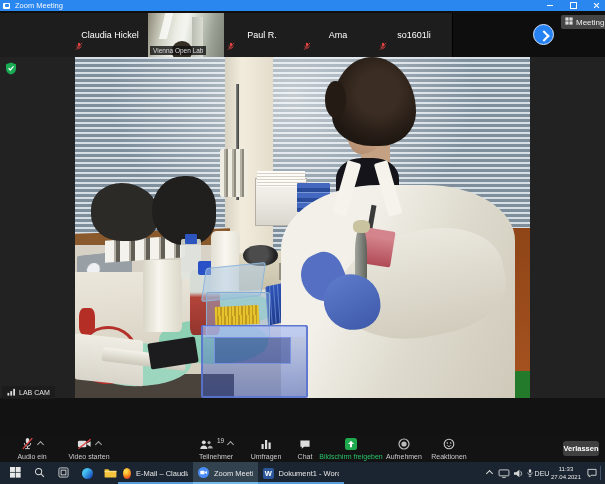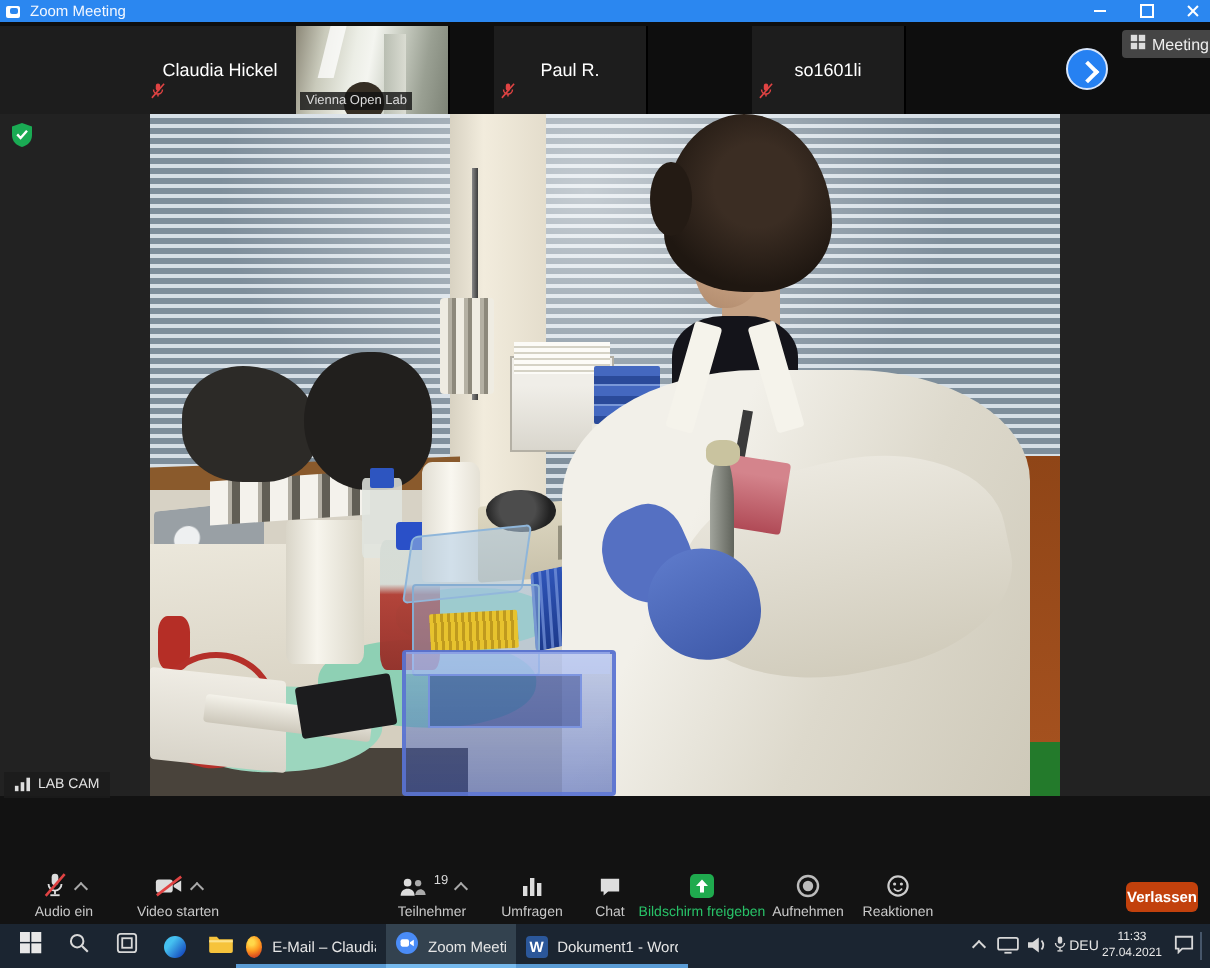--- a/index.html
+++ b/index.html
@@ -120,21 +120,21 @@
   .geltankin{left:30.5%;top:82%;width:17%;height:8%;background:rgba(40,60,140,.5);border:1px solid rgba(130,155,235,.8);box-sizing:border-box;}
   .geltankrim{left:28.2%;top:79%;width:22.4%;height:3%;background:rgba(190,205,250,.5);}
   
   #ctlbar{left:0;top:435px;width:605px;height:27px;background:#131313;}
   .ctl{position:absolute;top:3px;display:flex;flex-direction:column;align-items:center;gap:2px;}
   .ctl .lbl{font-size:7px;color:#c9c9c9;white-space:nowrap;}
   .ctl .ico{height:13px;display:flex;align-items:center;gap:4px;position:relative;}
   .chev{width:4px;height:4px;border-left:1px solid #a9a9a9;border-top:1px solid #a9a9a9;transform:rotate(45deg);}
   .badge19{font-size:6.5px;color:#d8d8d8;position:relative;top:-4px;}
   .share-lbl{color:#28c268 !important;}
-  #leavebtn{position:absolute;left:563px;top:6px;width:36px;height:15px;background:#c2410c;border-radius:3px;
+  #leavebtn{position:absolute;left:563px;top:6px;width:36px;height:15px;background:#404040;border-radius:3px;
     color:#fff;font-size:7.5px;font-weight:bold;display:flex;align-items:center;justify-content:center;}
   
   #taskbar{left:0;top:462px;width:605px;height:22px;background:#1b2531;}
   .tbi{position:absolute;top:0;height:22px;display:flex;align-items:center;justify-content:center;}
   .task{position:absolute;top:0;height:22px;display:flex;align-items:center;gap:5px;padding:0 5px;box-sizing:border-box;}
   .task .tl{font-size:7.5px;color:#e6e6e6;white-space:nowrap;overflow:hidden;}
   .underline{position:absolute;left:0;bottom:0;width:100%;height:2px;background:#5a9bd4;}
   #task-zoom{background:#33424f;}
   #task-zoom .underline{background:#76b9ed;}
   .edgeico{width:11px;height:11px;border-radius:50%;background:linear-gradient(130deg,#45c0f0 32%,#1a56c4 82%);}
@@ -181,32 +181,43 @@
     </div>
 
     <div class="tile" id="tile-video" style="left:148px;width:76px;">
       <div class="vthumb-bg"></div>
       <div class="vthumb-beam"></div>
       <div class="vthumb-door"></div>
       <div class="vthumb-head"></div>
       <div class="vlabel">Vienna Open Lab</div>
     </div>
 
-    <div class="tile" style="left:224px;width:76px;margin-left:23px;">
+    <div class="tile" style="left:224px;width:76px;">
       <span class="nm">Paul R.</span>
       <span class="micpos">
         <svg viewBox="0 0 10 11" width="8" height="9">
             <rect x="3.6" y="0.8" width="2.8" height="4.6" rx="1.4" fill="#e04343"></rect>
             <path d="M2.2 4.6a2.8 2.8 0 0 0 5.6 0" fill="none" stroke="#e04343" stroke-width=".9"></path>
             <line x1="5" y1="7.4" x2="5" y2="9" stroke="#e04343" stroke-width=".9"></line>
             <line x1="1.2" y1="9.8" x2="8.8" y2="1" stroke="#e04343" stroke-width="1"></line>
           </svg>
       </span>
     </div>
 
+    <div class="tile" style="left:300px;width:76px;">
+      <span class="nm">Ama</span>
+      <span class="micpos">
+        <svg viewBox="0 0 10 11" width="8" height="9">
+            <rect x="3.6" y="0.8" width="2.8" height="4.6" rx="1.4" fill="#e04343"></rect>
+            <path d="M2.2 4.6a2.8 2.8 0 0 0 5.6 0" fill="none" stroke="#e04343" stroke-width=".9"></path>
+            <line x1="5" y1="7.4" x2="5" y2="9" stroke="#e04343" stroke-width=".9"></line>
+            <line x1="1.2" y1="9.8" x2="8.8" y2="1" stroke="#e04343" stroke-width="1"></line>
+          </svg>
+      </span>
+    </div>
 
     <div class="tile" style="left:376px;width:76px;">
       <span class="nm">so1601li</span>
       <span class="micpos">
         <svg viewBox="0 0 10 11" width="8" height="9">
             <rect x="3.6" y="0.8" width="2.8" height="4.6" rx="1.4" fill="#e04343"></rect>
             <path d="M2.2 4.6a2.8 2.8 0 0 0 5.6 0" fill="none" stroke="#e04343" stroke-width=".9"></path>
             <line x1="5" y1="7.4" x2="5" y2="9" stroke="#e04343" stroke-width=".9"></line>
             <line x1="1.2" y1="9.8" x2="8.8" y2="1" stroke="#e04343" stroke-width="1"></line>
           </svg>

